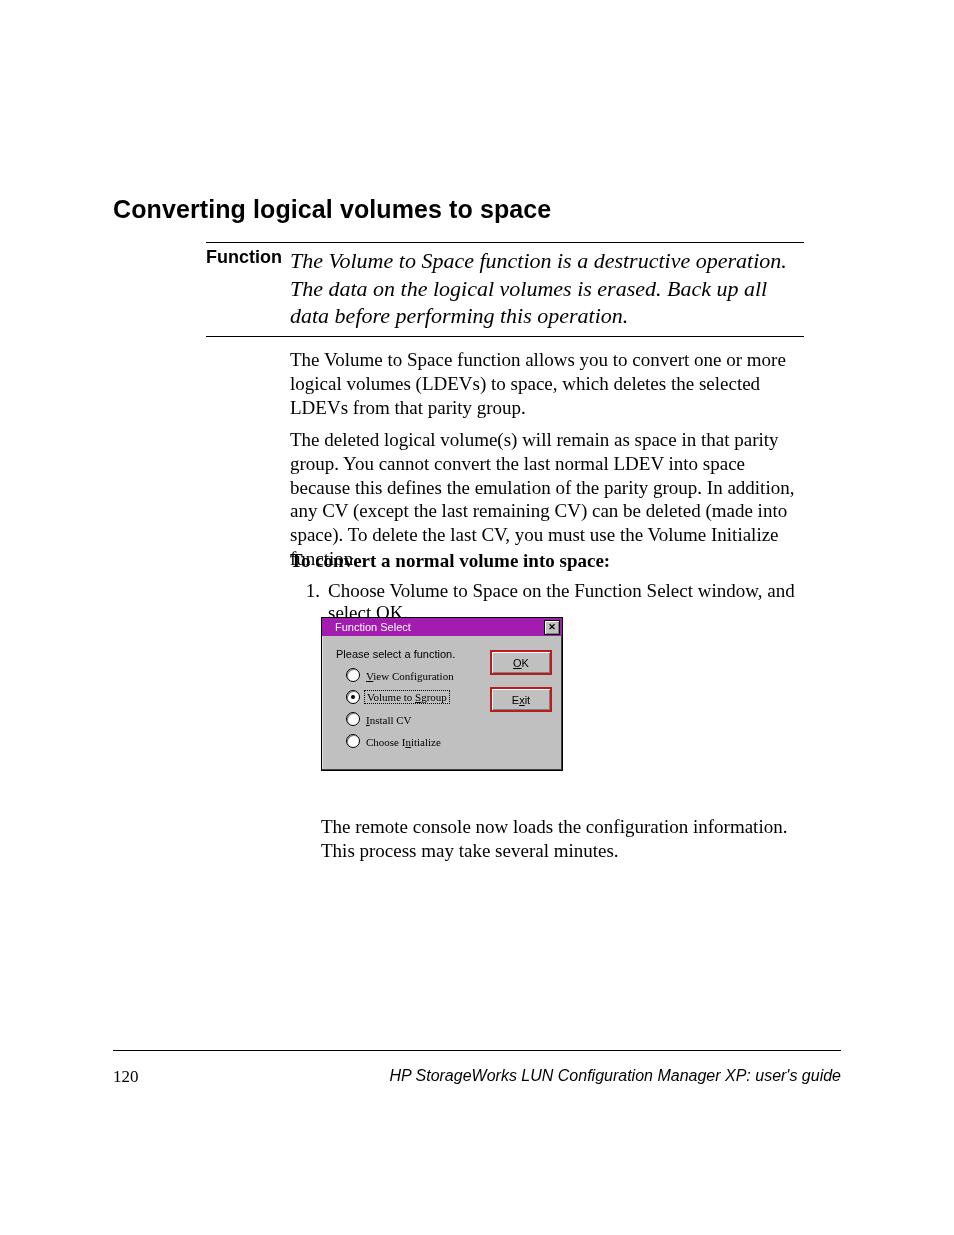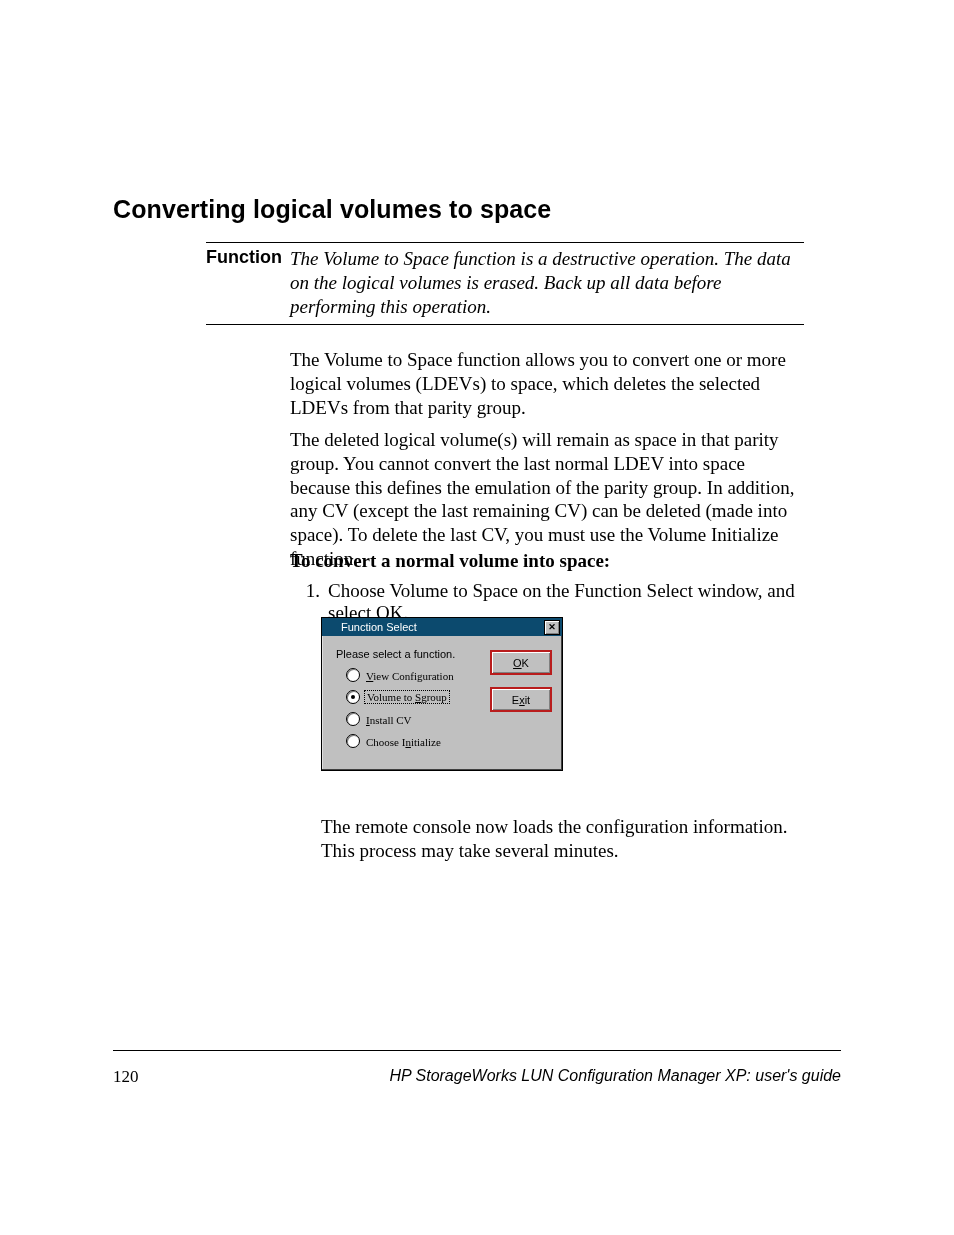--- a/index.html
+++ b/index.html
@@ -46,21 +46,21 @@
   }
   .caution-label {
     font-family: Arial, sans-serif;
     font-weight: 700;
     font-size: 18px;
     width: 84px;
     flex: 0 0 84px;
   }
   .caution-text {
     font-style: italic;
-    font-size: 19px;
+    font-size: 22px;
     line-height: 1.25;
   }
   .body-text {
     position: absolute;
     left: 290px;
     width: 514px;
     font-size: 19px;
     line-height: 1.25;
   }
   .bold { font-weight: 700; }
@@ -83,27 +83,27 @@
     left: 321px;
     top: 617px;
     width: 240px;
     background: #c0c0c0;
     border: 1px solid #000;
     box-shadow: inset -1px -1px #404040, inset 1px 1px #dfdfdf;
     font-family: "MS Sans Serif", Tahoma, Arial, sans-serif;
     font-size: 11px;
   }
   .dlg-title {
-    background: #0c4a6e;
+    background: #a21caf;
     color: #fff;
     height: 18px;
     display: flex;
     align-items: center;
     justify-content: space-between;
-    padding: 0 2px 0 19px;
+    padding: 0 2px 0 13px;
     font-family: "MS Sans Serif", Tahoma, Arial, sans-serif;
     font-size: 11px;
   }
   .dlg-close {
     width: 14px;
     height: 13px;
     background: #c0c0c0;
     border: 1px solid #000;
     box-shadow: inset 1px 1px #fff, inset -1px -1px #808080;
     display: flex;

